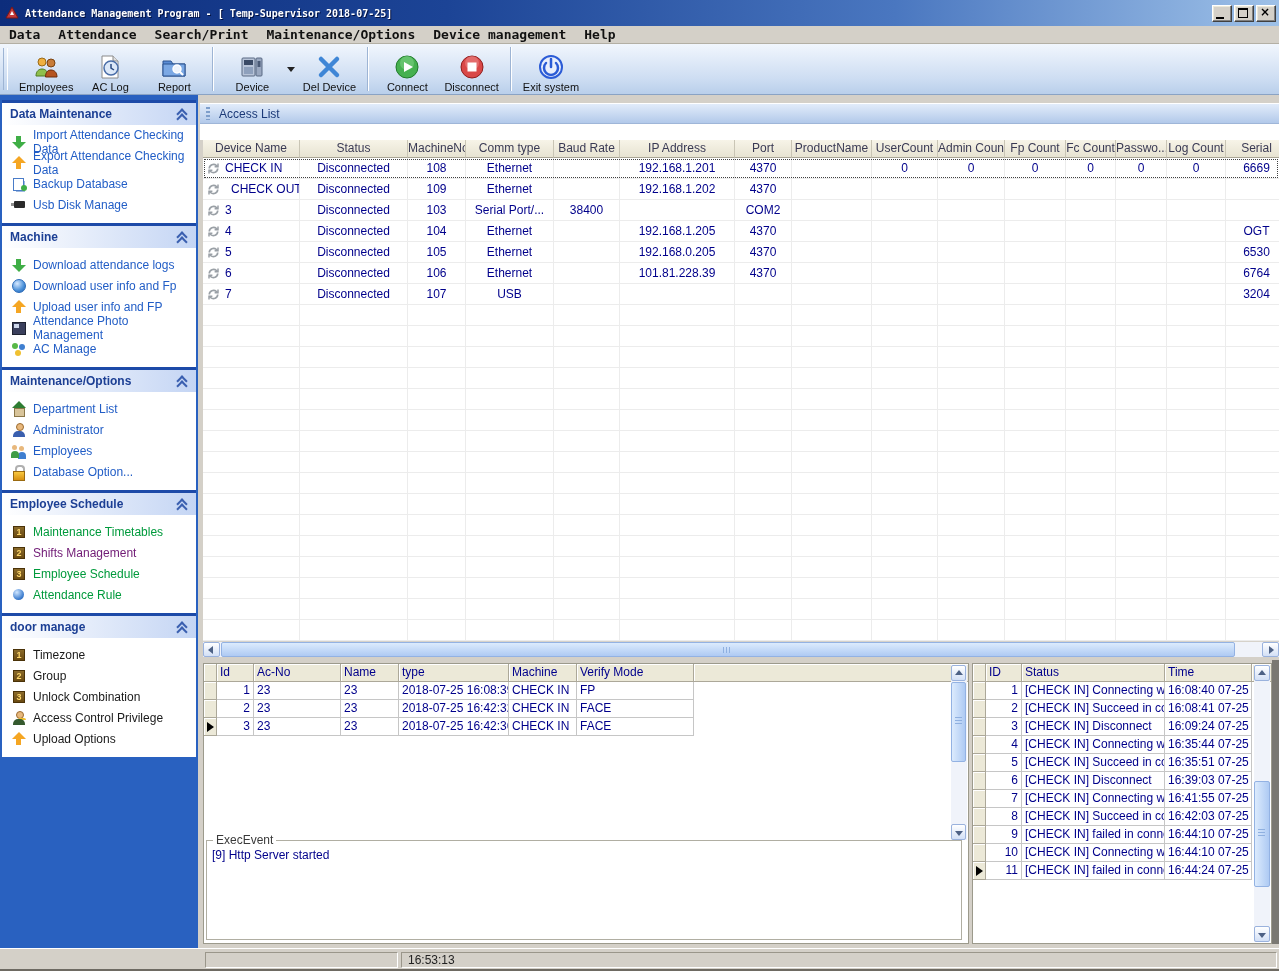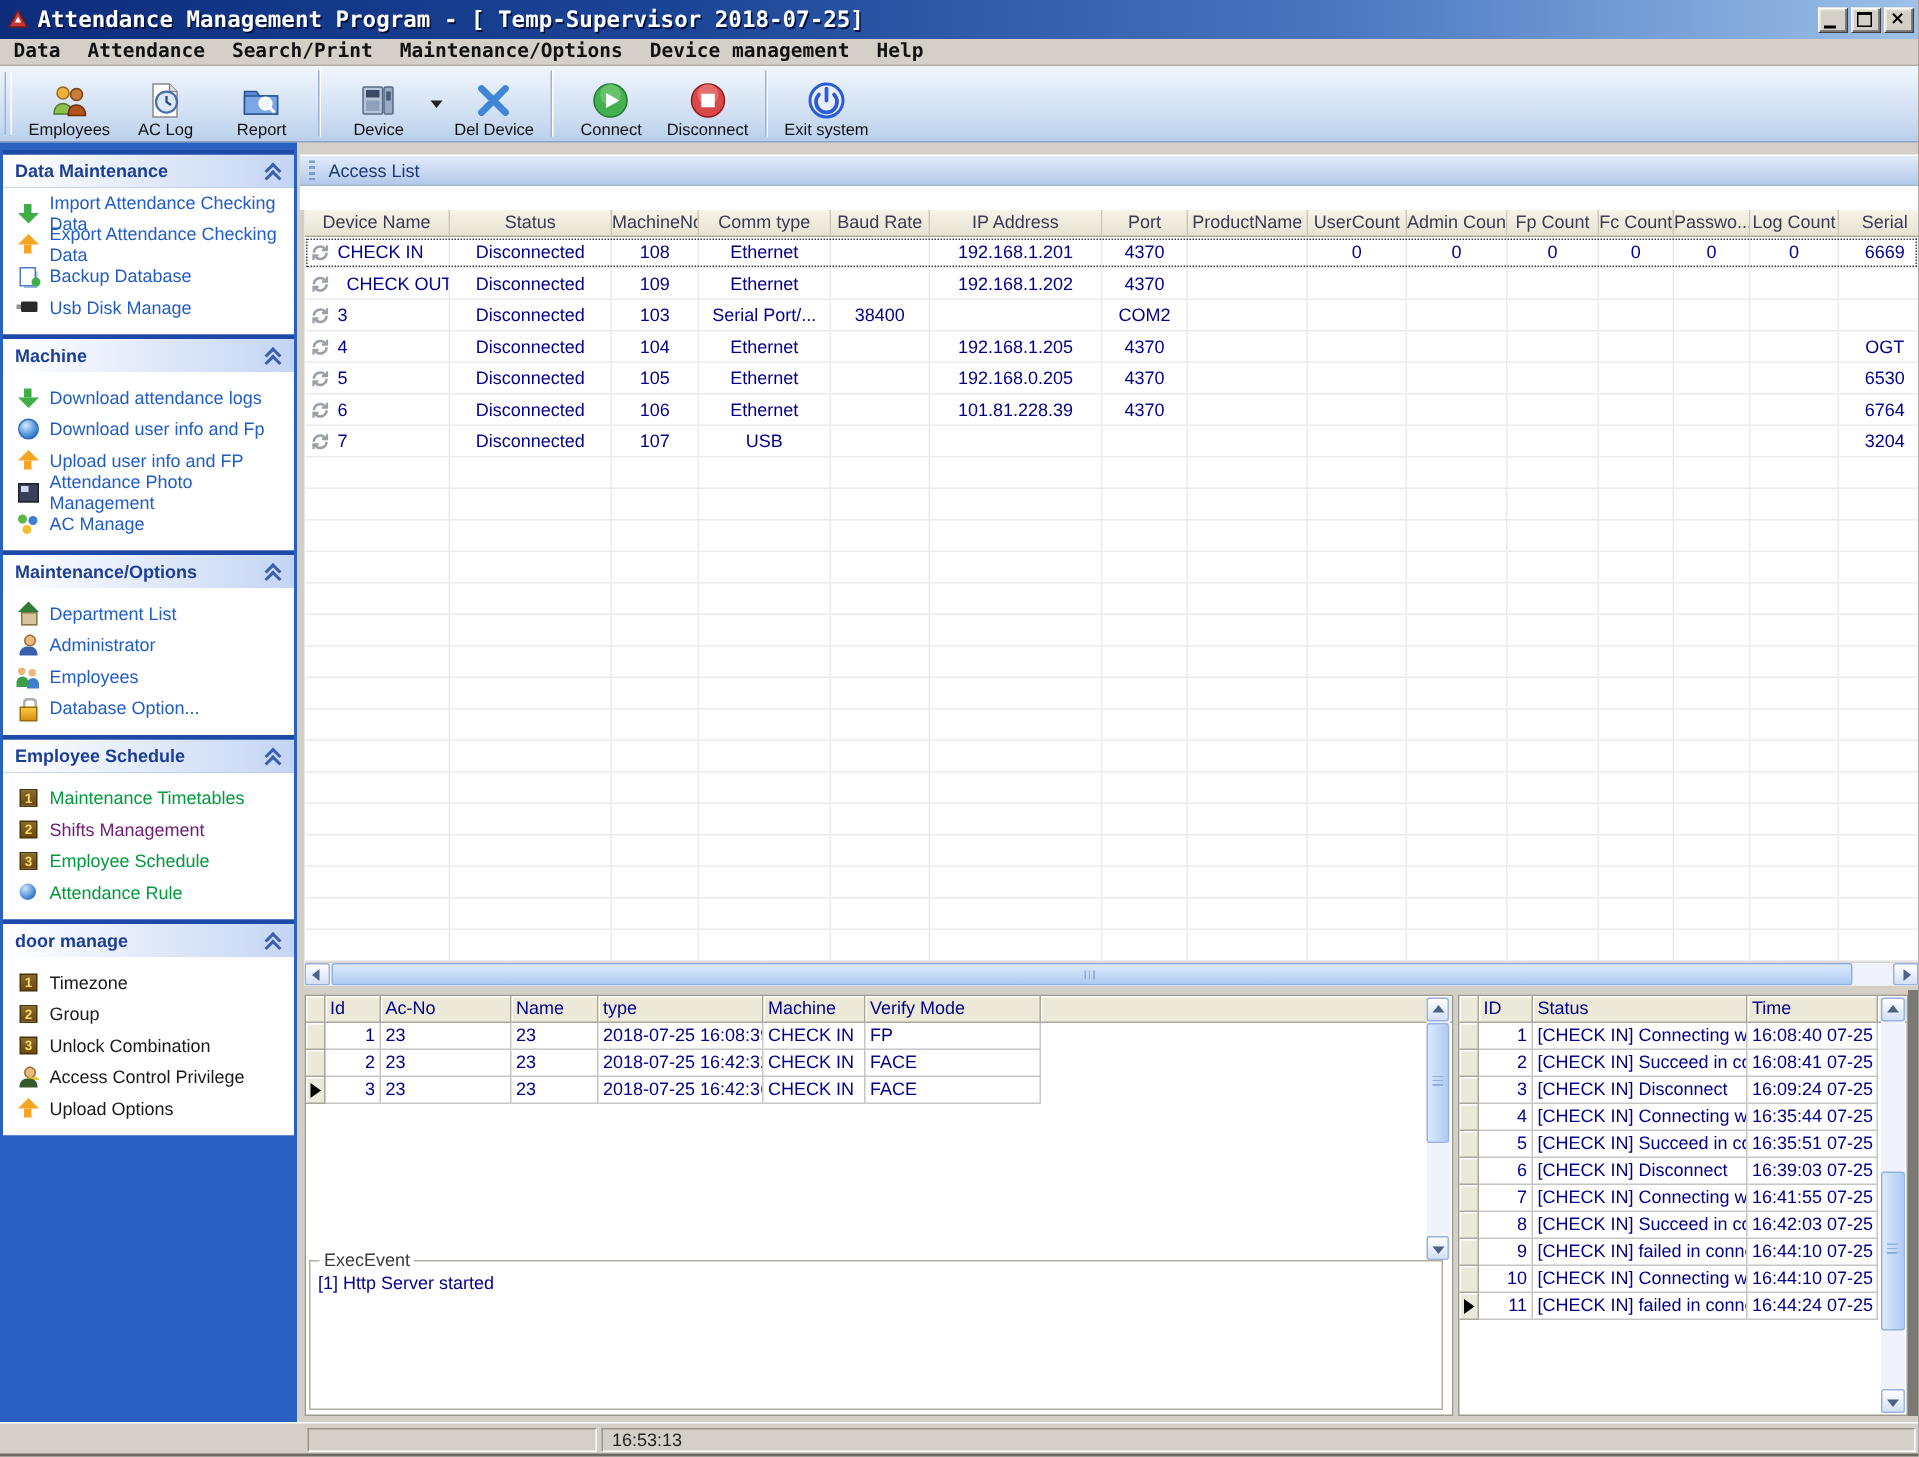--- a/index.html
+++ b/index.html
@@ -3,21 +3,21 @@
 <meta charset="utf-8">
 <style>
   html,body{margin:0;padding:0;}
   body{font-family:"Liberation Sans",sans-serif;background:#555;}
   #root{position:relative;width:1279px;height:971px;background:#d4d0c8;overflow:hidden;}
 
   
   .titlebar{position:absolute;left:0;top:0;width:1279px;height:26px;
     background:linear-gradient(90deg,#0d2d7c 0%,#1c4496 35%,#4a77c0 70%,#9ec1e8 100%);
     display:flex;align-items:center;padding-left:4px;box-sizing:border-box;}
-  .title-text{color:#fff;font-family:"DejaVu Sans Mono",monospace;font-weight:bold;font-size:15px;
+  .title-text{color:#fff;font-family:"DejaVu Sans Mono",monospace;font-weight:bold;font-size:10px;
     margin-left:5px;text-shadow:1px 1px 0 #001040;white-space:nowrap;}
   .win-btns{margin-left:auto;margin-right:3px;display:flex;gap:2px;}
   .wbtn{width:18px;height:15px;background:#d4d0c8;border:1px solid;border-color:#ffffff #404040 #404040 #ffffff;
     box-shadow:inset -1px -1px 0 #808080,inset 1px 1px 0 #ece9d8;position:relative;cursor:default;}
   .g-min{position:absolute;left:3px;bottom:2px;width:8px;height:2px;background:#000;}
   .g-max{position:absolute;left:3px;top:2px;width:8px;height:7px;border:1px solid #000;border-top-width:2px;}
   .g-close{position:absolute;left:0;top:-1px;width:16px;text-align:center;font:bold 12px/15px "DejaVu Sans",sans-serif;color:#000;}
 
   
   .menubar{position:absolute;left:0;top:26px;width:1279px;height:17px;background:#d4d0c8;
@@ -921,21 +921,21 @@
       <span class="sbtn" style="left:0;top:0;width:15px;height:16px;">
           <span class="arr up"></span>
         </span>
       <span class="sthumb v" style="left:0;top:17px;width:15px;height:80px;"></span>
       <span class="sbtn" style="left:0;bottom:0;width:15px;height:16px;">
           <span class="arr down"></span>
         </span>
     </div>
     <div class="groupbox">
       <span class="gb-label">ExecEvent</span>
-      <span class="gb-text">[1] Http Server started</span>
+      <span class="gb-text">[9] Http Server started</span>
     </div>
   </div>
 
   <div class="panel br-panel">
     <div id="logtable">
         <div class="trow">
           <div class="tg"></div>
           <div class="th" style="width: 36px; flex: 0 0 36px;">ID</div>
           <div class="th" style="width: 143px; flex: 0 0 143px;">Status</div>
           <div class="th" style="width: 87px; flex: 0 0 87px;">Time</div>

